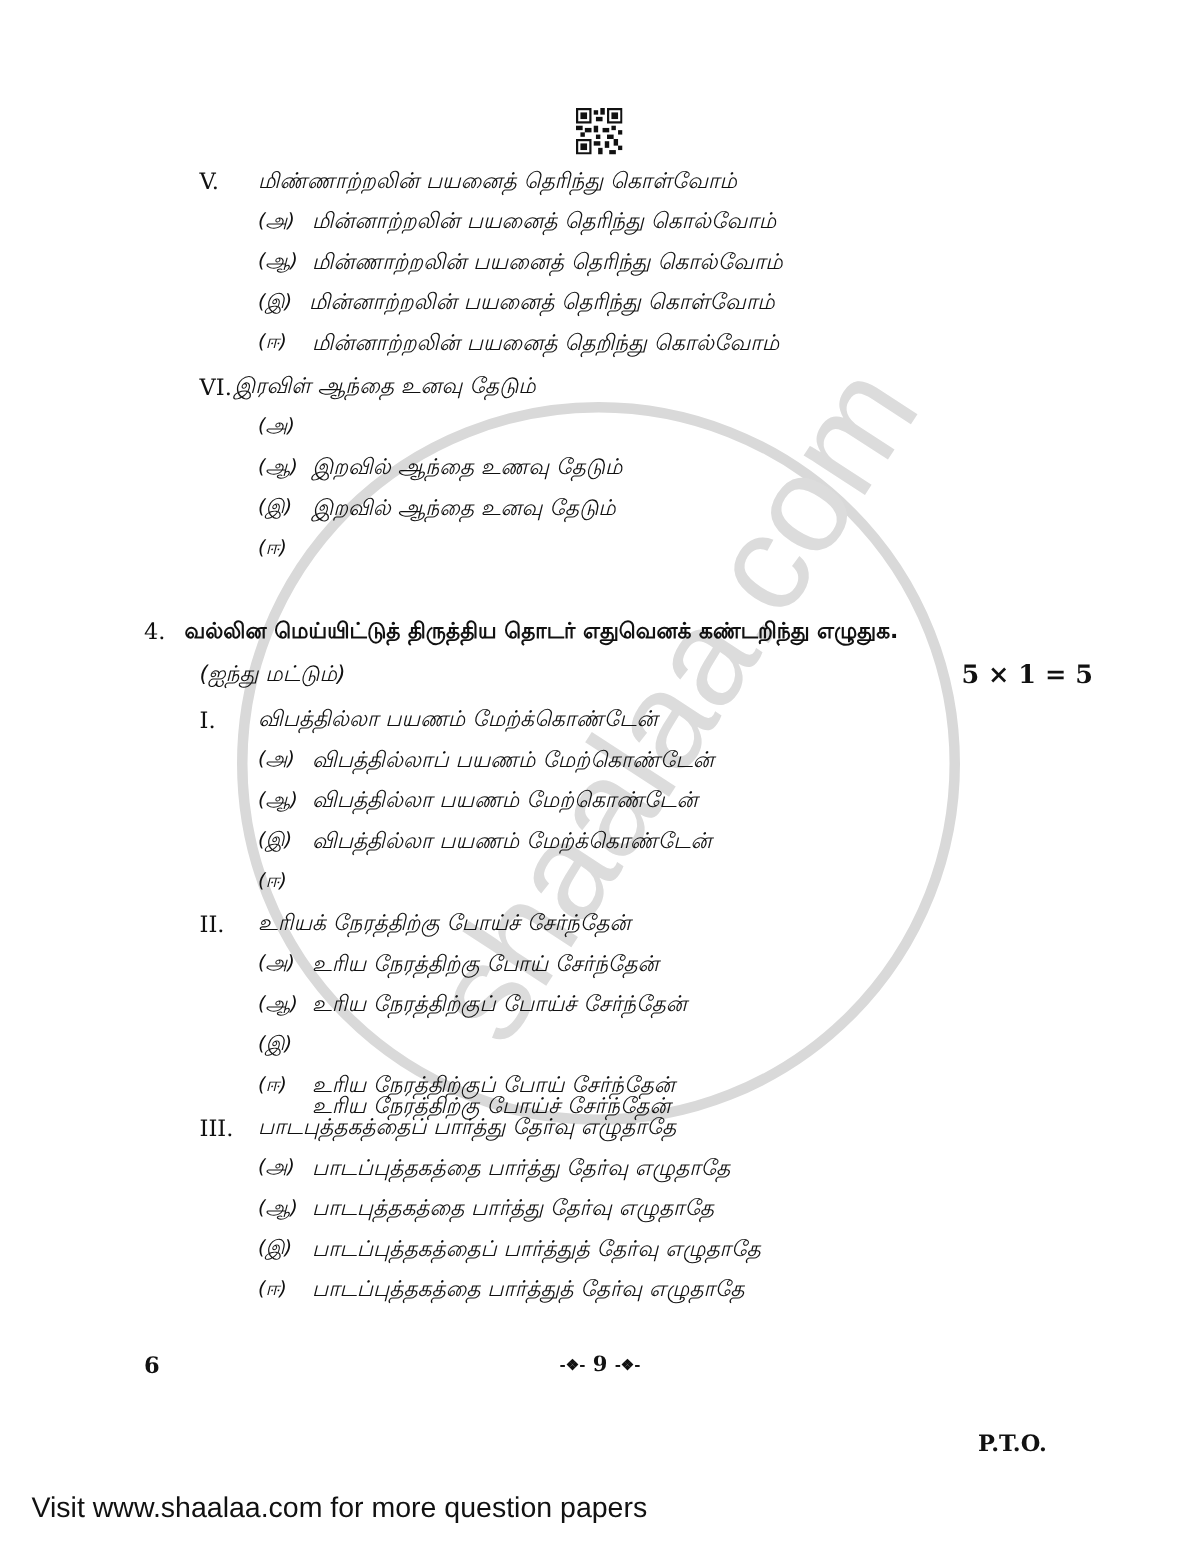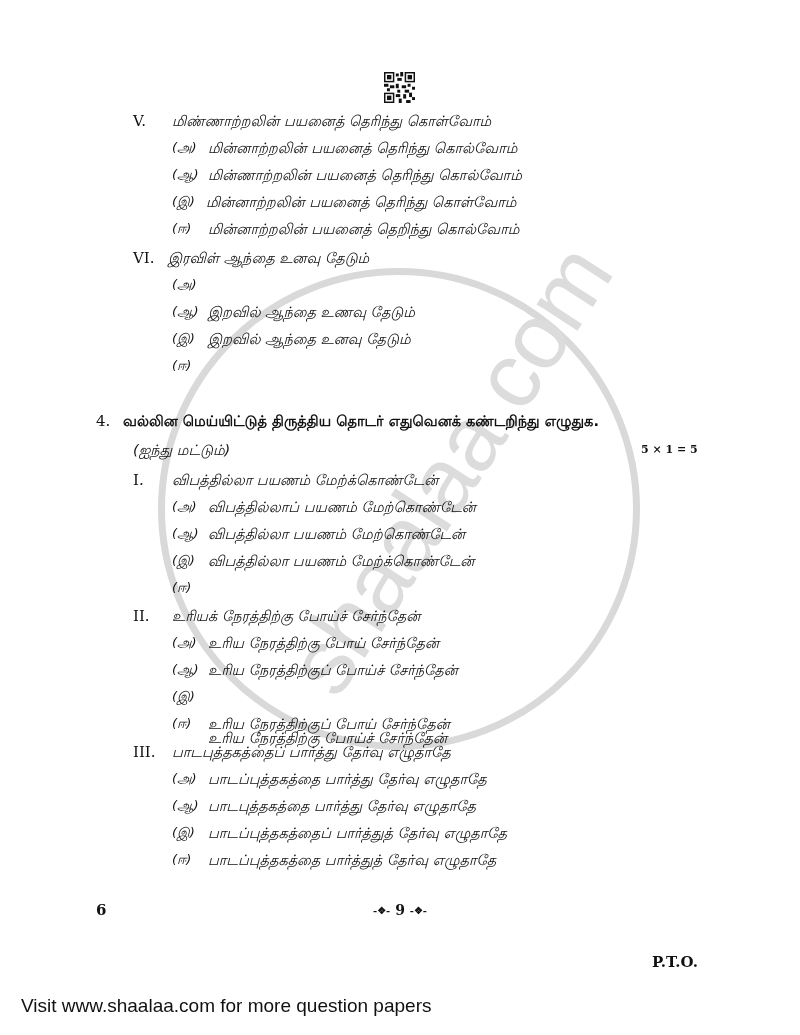--- a/index.html
+++ b/index.html
@@ -17,21 +17,21 @@
 
   .qr { position: absolute; left: 384px; top: 72px; width: 31px; height: 31px; z-index: 1; }
 
   .line { position: absolute; z-index: 1; font-size: 14.5px; line-height: 20px;
           white-space: nowrap; font-style: italic; }
   .roman { position: absolute; z-index: 1; font-family: "DejaVu Serif", serif;
            font-size: 15px; line-height: 20px; }
   .opt-label { position: absolute; z-index: 1; font-size: 13px; line-height: 20px; font-style: italic; }
   .qnum { position: absolute; z-index: 1; font-family: "DejaVu Serif", serif; font-size: 15px; line-height: 20px; }
   .marks { position: absolute; z-index: 1; font-family: "DejaVu Serif", serif; font-weight: bold;
-           font-size: 11px; line-height: 20px; }
+           font-size: 17px; line-height: 20px; }
   .footer { position: absolute; z-index: 1; font-family: "DejaVu Serif", serif; font-weight: bold;
             font-size: 15px; line-height: 20px; }
   .pageno { position: absolute; z-index: 1; left: 360px; top: 900px; width: 80px; text-align: center;
             font-family: "DejaVu Serif", serif; font-weight: bold; font-size: 14px; line-height: 20px; }
   .orn { font-size: 10px; vertical-align: 1px; }
   .visit { position: absolute; left: 21px; top: 995px; z-index: 1;
            font-family: "Liberation Sans", sans-serif; font-size: 19px; color: #111; }
 </style>
 </head>
 <body>
@@ -77,21 +77,21 @@
   <span class="opt-label" style="left:172px;top:138px">(அ)</span>
   <span class="line" style="left:208px;top:138px">மின்னாற்றலின் பயனைத் தெரிந்து கொல்வோம்</span>
   <span class="opt-label" style="left:172px;top:165px">(ஆ)</span>
   <span class="line" style="left:208px;top:165px">மின்ணாற்றலின் பயனைத் தெரிந்து கொல்வோம்</span>
   <span class="opt-label" style="left:172px;top:192px">(இ)</span>
   <span class="line" style="left:206px;top:192px">மின்னாற்றலின் பயனைத் தெரிந்து கொள்வோம்</span>
   <span class="opt-label" style="left:172px;top:219px">(ஈ)</span>
   <span class="line" style="left:208px;top:219px">மின்னாற்றலின் பயனைத் தெறிந்து கொல்வோம்</span>
 
   <span class="roman" style="left:133px;top:248px">VI.</span>
-  <span class="line" style="left:168px;top:248px">இரவிள் ஆந்தை உனவு தேடும்</span>
+  <span class="line" style="left:156px;top:248px">இரவிள் ஆந்தை உனவு தேடும்</span>
   <span class="opt-label" style="left:172px;top:275px">(அ)</span>
   <span class="opt-label" style="left:172px;top:302px">(ஆ)</span>
   <span class="line" style="left:208px;top:302px">இறவில் ஆந்தை உணவு தேடும்</span>
   <span class="opt-label" style="left:172px;top:329px">(இ)</span>
   <span class="line" style="left:208px;top:329px">இறவில் ஆந்தை உனவு தேடும்</span>
   <span class="opt-label" style="left:172px;top:356px">(ஈ)</span>
 
   <span class="qnum" style="left:96px;top:411px">4.</span>
   <span class="line" style="left:123px;top:411px;font-style:normal;font-weight:bold">வல்லின மெய்யிட்டுத் திருத்திய தொடர் எதுவெனக் கண்டறிந்து எழுதுக.</span>
   <span class="line" style="left:133px;top:440px">(ஐந்து மட்டும்)</span>

